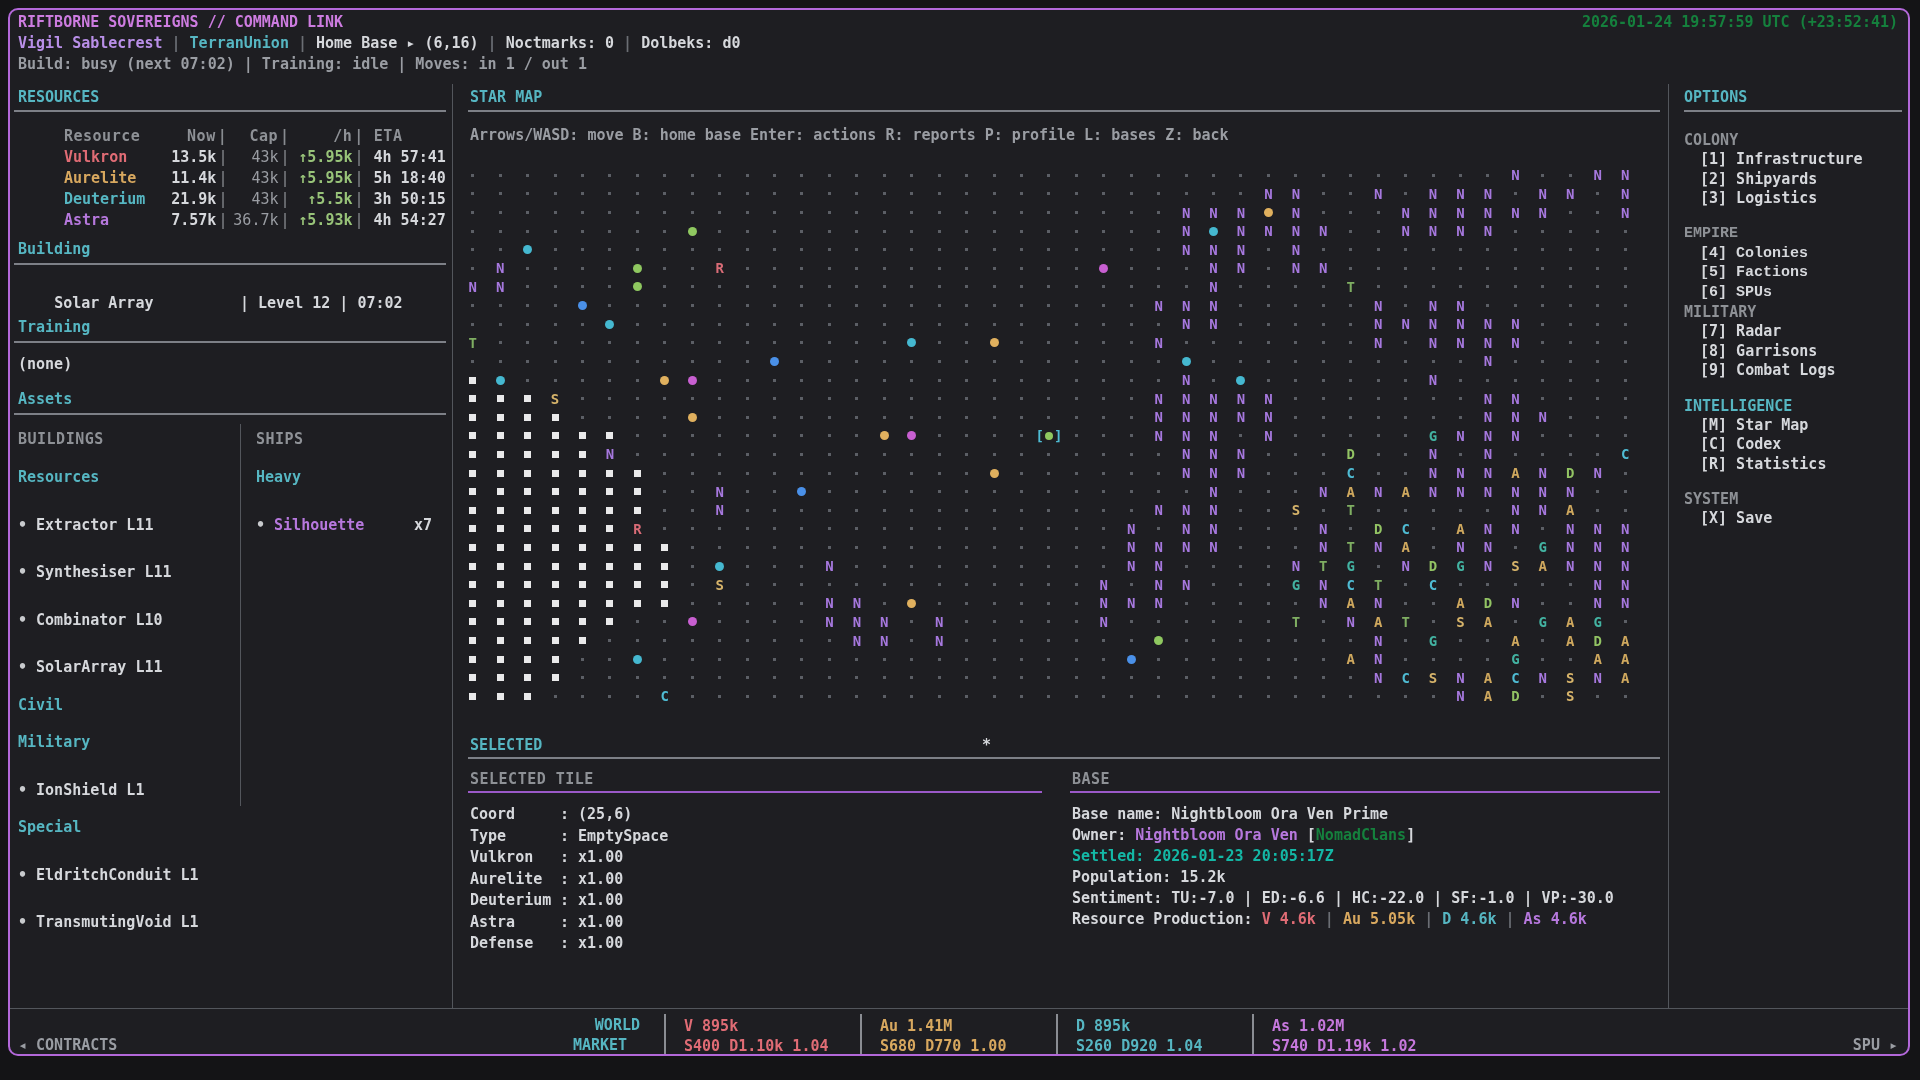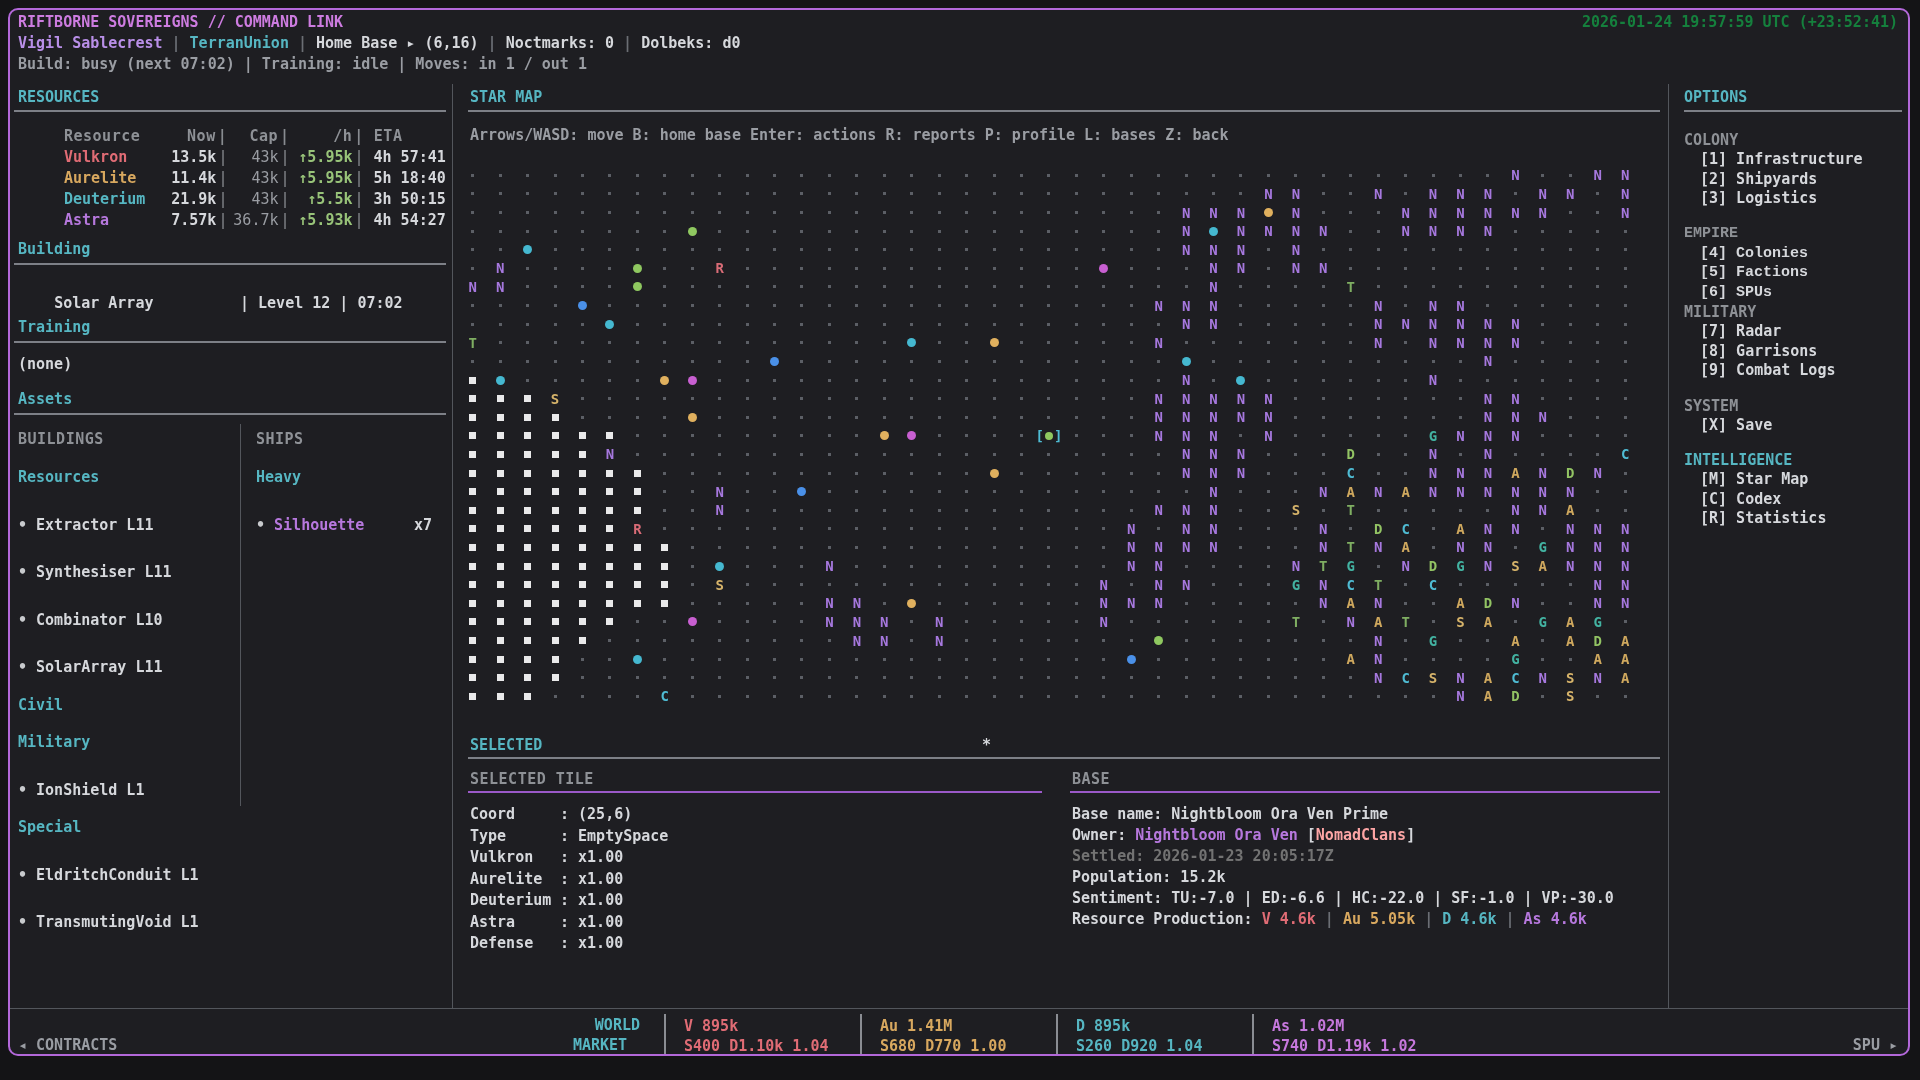--- a/index.html
+++ b/index.html
@@ -3461,22 +3461,22 @@
       <div class="tile-row"><span class="lab">Aurelite</span><span>: x1.00</span></div>
       <div class="tile-row"><span class="lab">Deuterium</span><span>: x1.00</span></div>
       <div class="tile-row"><span class="lab">Astra</span><span>: x1.00</span></div>
       <div class="tile-row"><span class="lab">Defense</span><span>: x1.00</span></div>
     </div>
 
   <div class="abs subhead" style="left:1072px;top:770px;">BASE</div>
   <div class="prule" style="left:1070px;top:791px;width:590px;"></div>
   <div class="abs" style="left:1072px;top:804px;" id="base-rows">
       <div class="base-row"><span style="color: rgb(214, 216, 220);">Base name: Nightbloom Ora Ven Prime</span></div>
-      <div class="base-row"><span style="color: rgb(214, 216, 220);">Owner: </span><span style="color: rgb(182, 120, 221);">Nightbloom Ora Ven</span><span style="color: rgb(214, 216, 220);"> [</span><span style="color: #fca5a5;">NomadClans</span><span style="color: rgb(214, 216, 220);">]</span></div>
-      <div class="base-row"><span style="color: #737373;">Settled: 2026-01-23 20:05:17Z</span></div>
+      <div class="base-row"><span style="color: rgb(214, 216, 220);">Owner: </span><span style="color: rgb(182, 120, 221);">Nightbloom Ora Ven</span><span style="color: rgb(214, 216, 220);"> [</span><span style="color: #15803d;">NomadClans</span><span style="color: rgb(214, 216, 220);">]</span></div>
+      <div class="base-row"><span style="color: #14b8a6;">Settled: 2026-01-23 20:05:17Z</span></div>
       <div class="base-row"><span style="color: rgb(214, 216, 220);">Population: 15.2k</span></div>
       <div class="base-row"><span style="color: rgb(214, 216, 220);">Sentiment: TU:-7.0 | ED:-6.6 | HC:-22.0 | SF:-1.0 | VP:-30.0</span></div>
       <div class="base-row"><span style="color: rgb(214, 216, 220);">Resource Production: </span><span style="color: rgb(224, 108, 117);">V 4.6k</span><span style="color: rgb(107, 110, 116);"> | </span><span style="color: rgb(216, 168, 95);">Au 5.05k</span><span style="color: rgb(107, 110, 116);"> | </span><span style="color: rgb(86, 182, 194);">D 4.6k</span><span style="color: rgb(107, 110, 116);"> | </span><span style="color: rgb(182, 120, 221);">As 4.6k</span></div>
     </div>
 
   <div class="abs cyan" style="left:1684px;top:88px;">OPTIONS</div>
   <div class="rule" style="left:1684px;top:110px;width:218px;"></div>
   <div class="abs" style="left:1684px;top:130px;width:225px;" id="options-sections">
       <div style="margin-bottom: 15px;">
         <div class="opt-h">COLONY</div>
@@ -3490,28 +3490,28 @@
         <div class="opt-item">[5] Factions</div>
         <div class="opt-item">[6] SPUs</div>
       </div>
       <div style="margin-bottom: 15px;">
         <div class="opt-h">MILITARY</div>
         <div class="opt-item">[7] Radar</div>
         <div class="opt-item">[8] Garrisons</div>
         <div class="opt-item">[9] Combat Logs</div>
       </div>
       <div style="margin-bottom: 15px;">
-        <div class="opt-h">SYSTEM</div>
-        <div class="opt-item">[X] Save</div>
-      </div>
-      <div style="margin-bottom: 15px;">
         <div class="opt-h hl">INTELLIGENCE</div>
         <div class="opt-item">[M] Star Map</div>
         <div class="opt-item">[C] Codex</div>
         <div class="opt-item">[R] Statistics</div>
+      </div>
+      <div style="margin-bottom: 15px;">
+        <div class="opt-h">SYSTEM</div>
+        <div class="opt-item">[X] Save</div>
       </div>
     </div>
 
   <div class="abs gray bold" style="left:18px;top:1036px;">◂ CONTRACTS</div>
   <div class="abs cyan" style="left:560px;top:1016px;width:80px;text-align:right;">WORLD</div>
   <div class="abs cyan" style="left:560px;top:1036px;width:80px;text-align:center;">MARKET</div>
   <div class="mk-sep" style="left:664px;top:1014px;height:40px;"></div>
   <div class="mk-sep" style="left:860px;top:1014px;height:40px;"></div>
   <div class="mk-sep" style="left:1056px;top:1014px;height:40px;"></div>
   <div class="mk-sep" style="left:1252px;top:1014px;height:40px;"></div>

